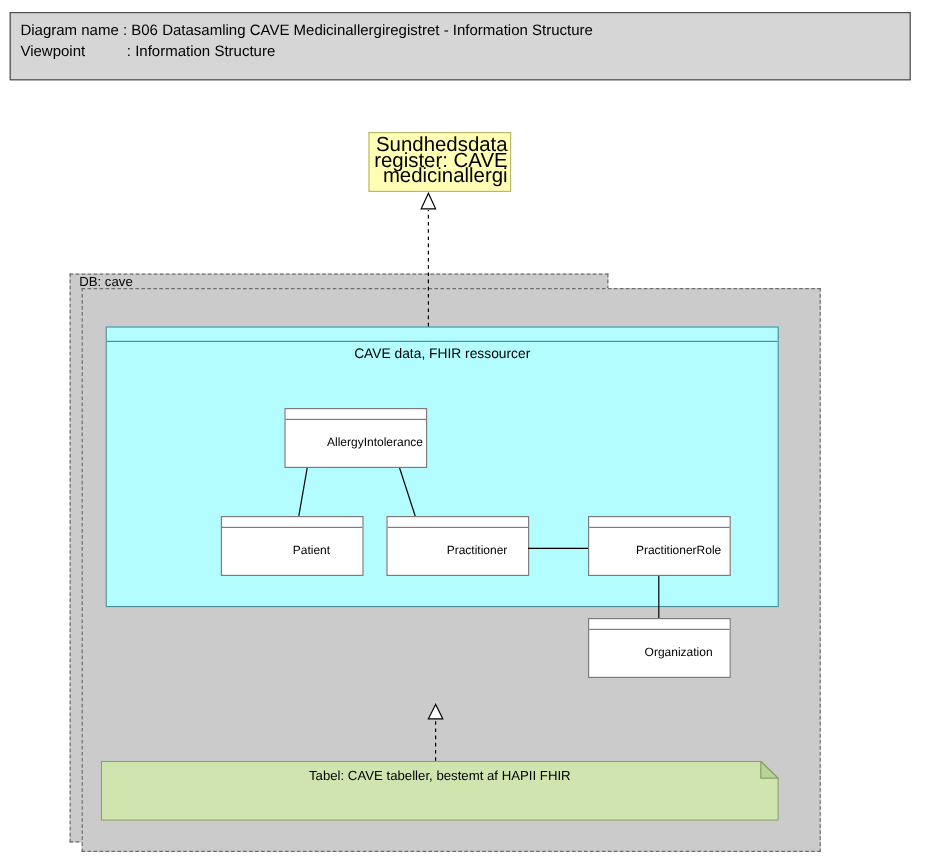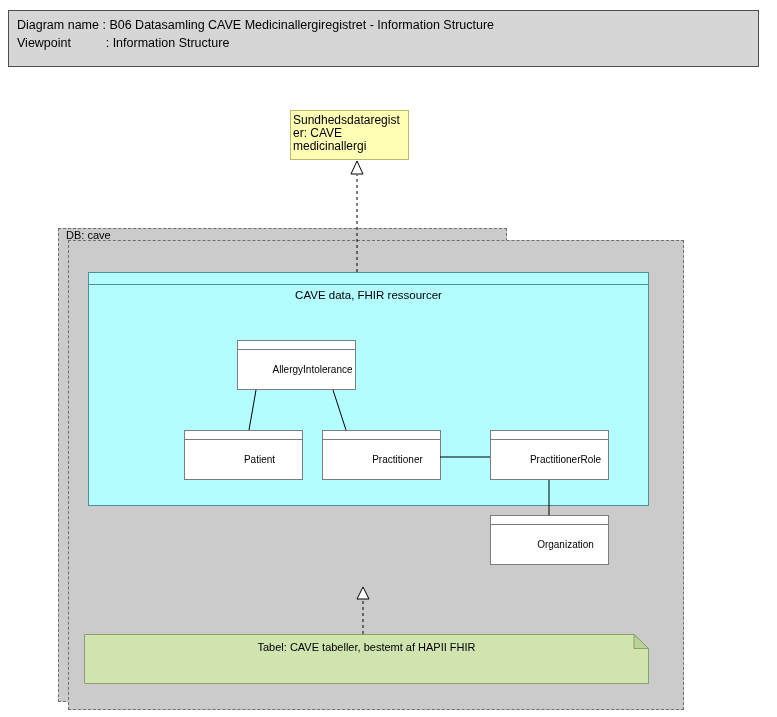--- a/index.html
+++ b/index.html
@@ -9,23 +9,23 @@
   }
   
   .diagram-header{
     position:absolute;left:8px;top:10px;width:751px;height:57px;
     background:#d6d6d6;border:1px solid #4d4d4d;box-sizing:border-box;
     padding:5px 8px;font-weight:normal;font-size:12.5px;line-height:18px;
   }
   .diagram-header div{white-space:pre;}
   
   .registry-node{
-    position:absolute;left:290px;top:110px;width:119px;height:50px;
+    position:absolute;left:307px;top:110px;width:119px;height:50px;
     background:#fffeb4;border:1px solid #b8b86e;box-sizing:border-box;
-    font-size:12px;line-height:13px;text-align:left;padding:3px 2px;
+    font-size:17px;line-height:13px;text-align:right;padding:3px 2px;
     overflow:hidden;overflow-wrap:break-word;word-break:break-word;
   }
   
   .group-back{
     position:absolute;left:58px;top:228px;width:449px;height:474px;
     background:#cbcbcb;border:1px dashed #6e6e6e;box-sizing:border-box;
   }
   .group-label{
     position:absolute;left:66px;top:229px;font-size:11px;line-height:13px;
   }

